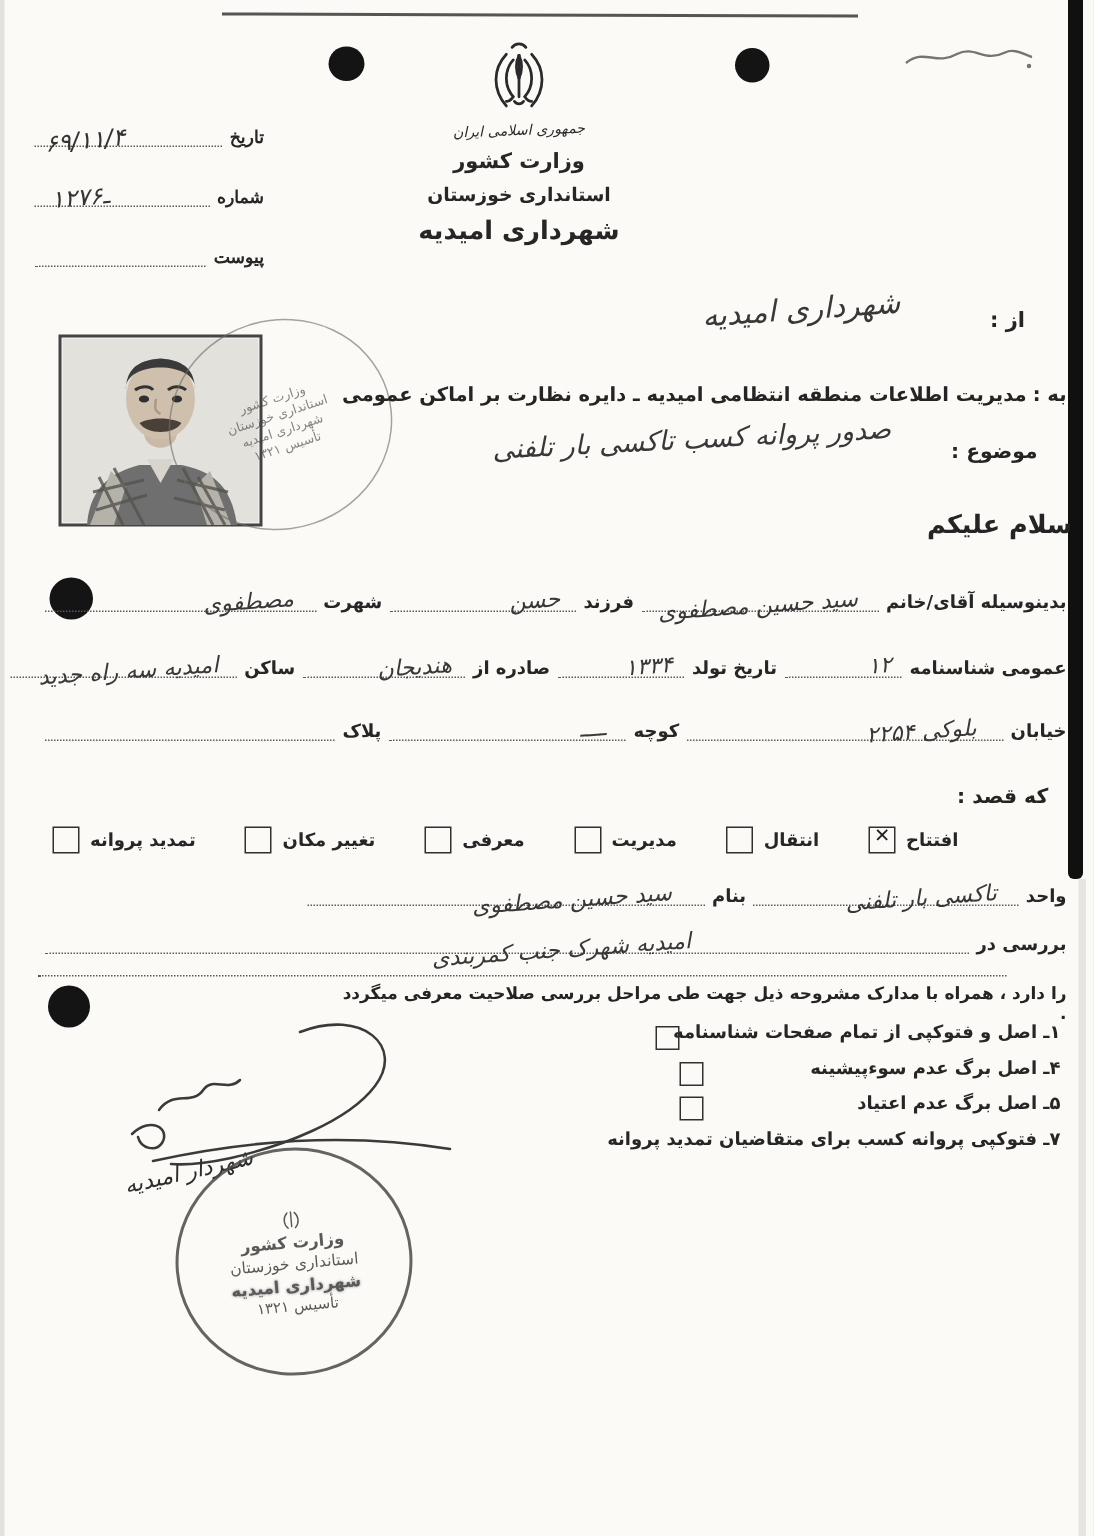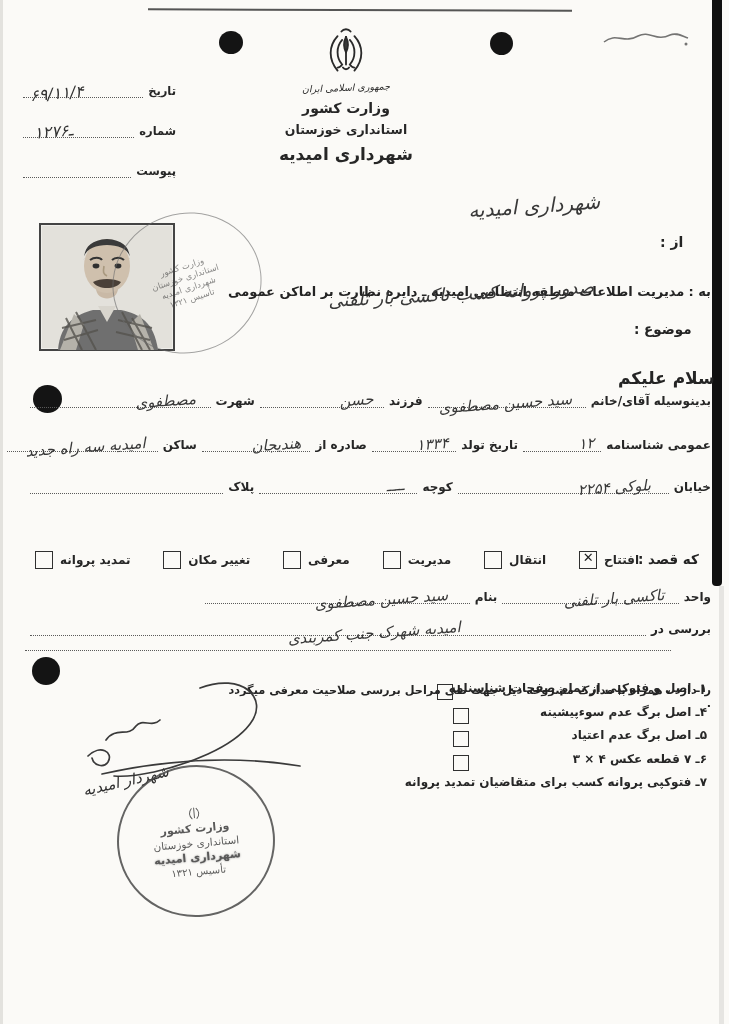--- a/index.html
+++ b/index.html
@@ -13,31 +13,31 @@
   .edge-right-lower{position:absolute;left:719px;top:586px;width:5px;height:438px;background:#e6e5e2;}
   .edge-left{position:absolute;left:0;top:0;width:3px;height:100%;background:#cfcecb;opacity:.55;}
   .edge-top-line{position:absolute;left:148px;top:9px;width:424px;height:2px;background:#2c2c2c;opacity:.8;transform:rotate(.2deg);}
   .hole{position:absolute;border-radius:50%;background:#141414;}
   .hole.h1{left:219px;top:31px;width:24px;height:23px;}
   .hole.h2{left:490px;top:32px;width:23px;height:23px;}
   .hole.h3{left:33px;top:385px;width:29px;height:28px;}
   .hole.h4{left:32px;top:657px;width:28px;height:28px;}
   
   .abs{position:absolute;}
-  .rtl{direction:rtl;margin-top:28px;}
+  .rtl{direction:rtl;}
   .typed{font-weight:700;color:#242424;}
   .hw{font-style:italic;color:#383838;white-space:nowrap;font-family:"DejaVu Sans",sans-serif;}
   .dots{flex:1 1 0;border-bottom:1.6px dotted #5a5a5a;height:15px;position:relative;margin:0 5px;min-width:18px;}
   .dots .hw{position:absolute;bottom:-1px;right:8%;transform:rotate(-4deg);transform-origin:right bottom;font-size:15px;}
   .cb{display:inline-block;width:14px;height:14px;border:1.7px solid #303030;background:transparent;position:relative;vertical-align:middle;}
   .cb.checked::after{content:"✕";position:absolute;left:0;top:-2px;width:100%;text-align:center;font-size:13px;font-weight:700;color:#1f1f1f;font-style:normal;}
   
   .meta{left:18px;top:82px;width:158px;}
   .meta-row{display:flex;direction:rtl;align-items:flex-end;font-size:11.5px;margin-bottom:24px;}
-  .meta-row .lbl{font-weight:700;}
+  .meta-row .lbl{font-weight:700;font-family:Liberation Serif, serif;}
   .hw-meta{position:absolute;font-size:16px;font-style:italic;color:#333;transform:rotate(-5deg);white-space:nowrap;}
   
   .hdr{left:262px;top:26px;width:168px;text-align:center;}
   .hdr .caption{font-size:9.5px;font-style:italic;color:#2a2a2a;transform:rotate(-2deg);margin-top:2px;}
   .hdr .l1{font-size:14px;font-weight:700;margin-top:7px;}
   .hdr .l2{font-size:12.5px;font-weight:700;margin-top:6px;}
   .hdr .l3{font-size:17px;font-weight:700;margin-top:7px;}
   
   .photo{left:38px;top:222px;width:138px;height:130px;}
   .stamp-circle{border-radius:50%;display:flex;flex-direction:column;align-items:center;justify-content:center;text-align:center;direction:rtl;color:#3e3e3e;}
@@ -281,24 +281,20 @@
       <span class="cb"></span>
     </div>
     <div class="doc-row doc-4">
       <span>۴ـ اصل برگ عدم سوءپیشینه</span>
       <span class="cb"></span>
     </div>
     <div class="doc-row doc-5">
       <span>۵ـ اصل برگ عدم اعتیاد</span>
       <span class="cb"></span>
     </div>
-    <div class="doc-row doc-6">
-      <span>۶ـ ۷ قطعه عکس ۴ × ۳</span>
-      <span class="cb"></span>
-    </div>
     <div class="doc-row doc-7">
       <span>۷ـ فتوکپی پروانه کسب برای متقاضیان تمدید پروانه</span>
     </div>
   </div>
 
   <svg class="abs sig-svg" viewBox="0 0 232 130">
     <g fill="none" stroke="#3a3a3a" stroke-width="1.7" stroke-linecap="round">
       <path d="M128,10 C170,-6 198,20 178,46 C160,70 116,86 82,94 C68,97 54,99 42,98"></path>
       <path d="M30,96 C84,84 154,76 228,88"></path>
       <path d="M34,62 C44,48 56,60 64,48 C70,40 80,50 88,42"></path>

